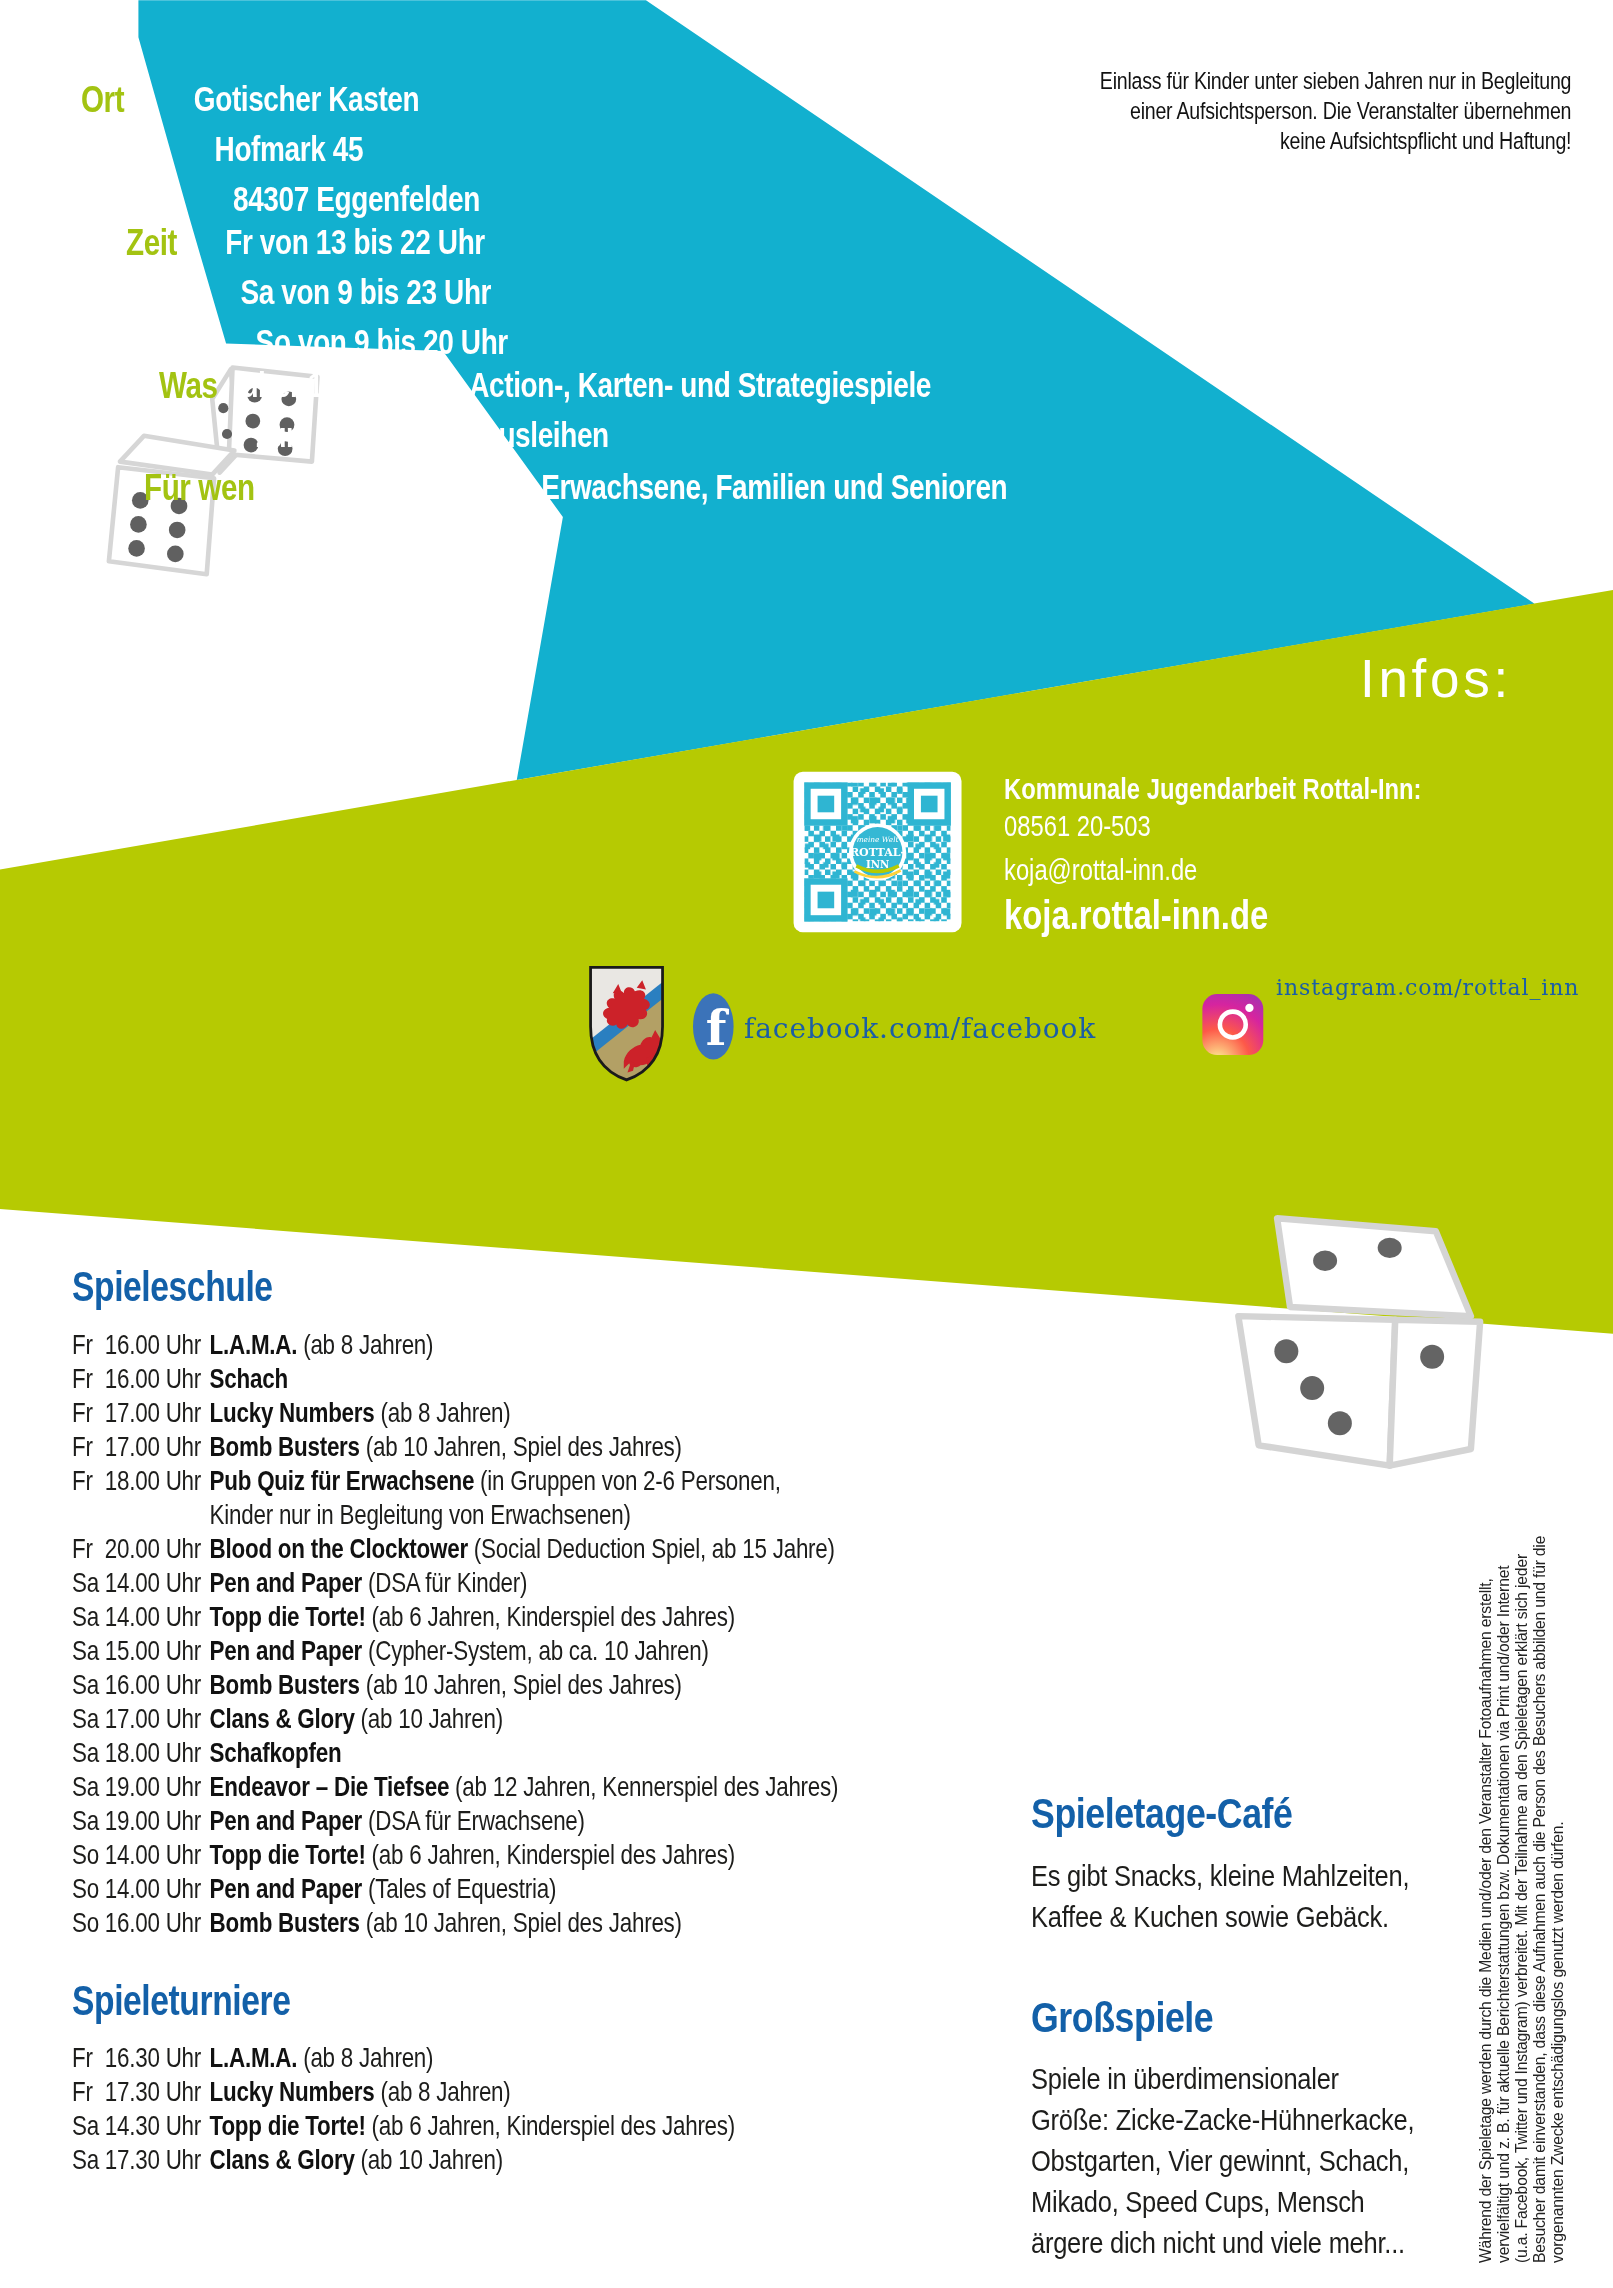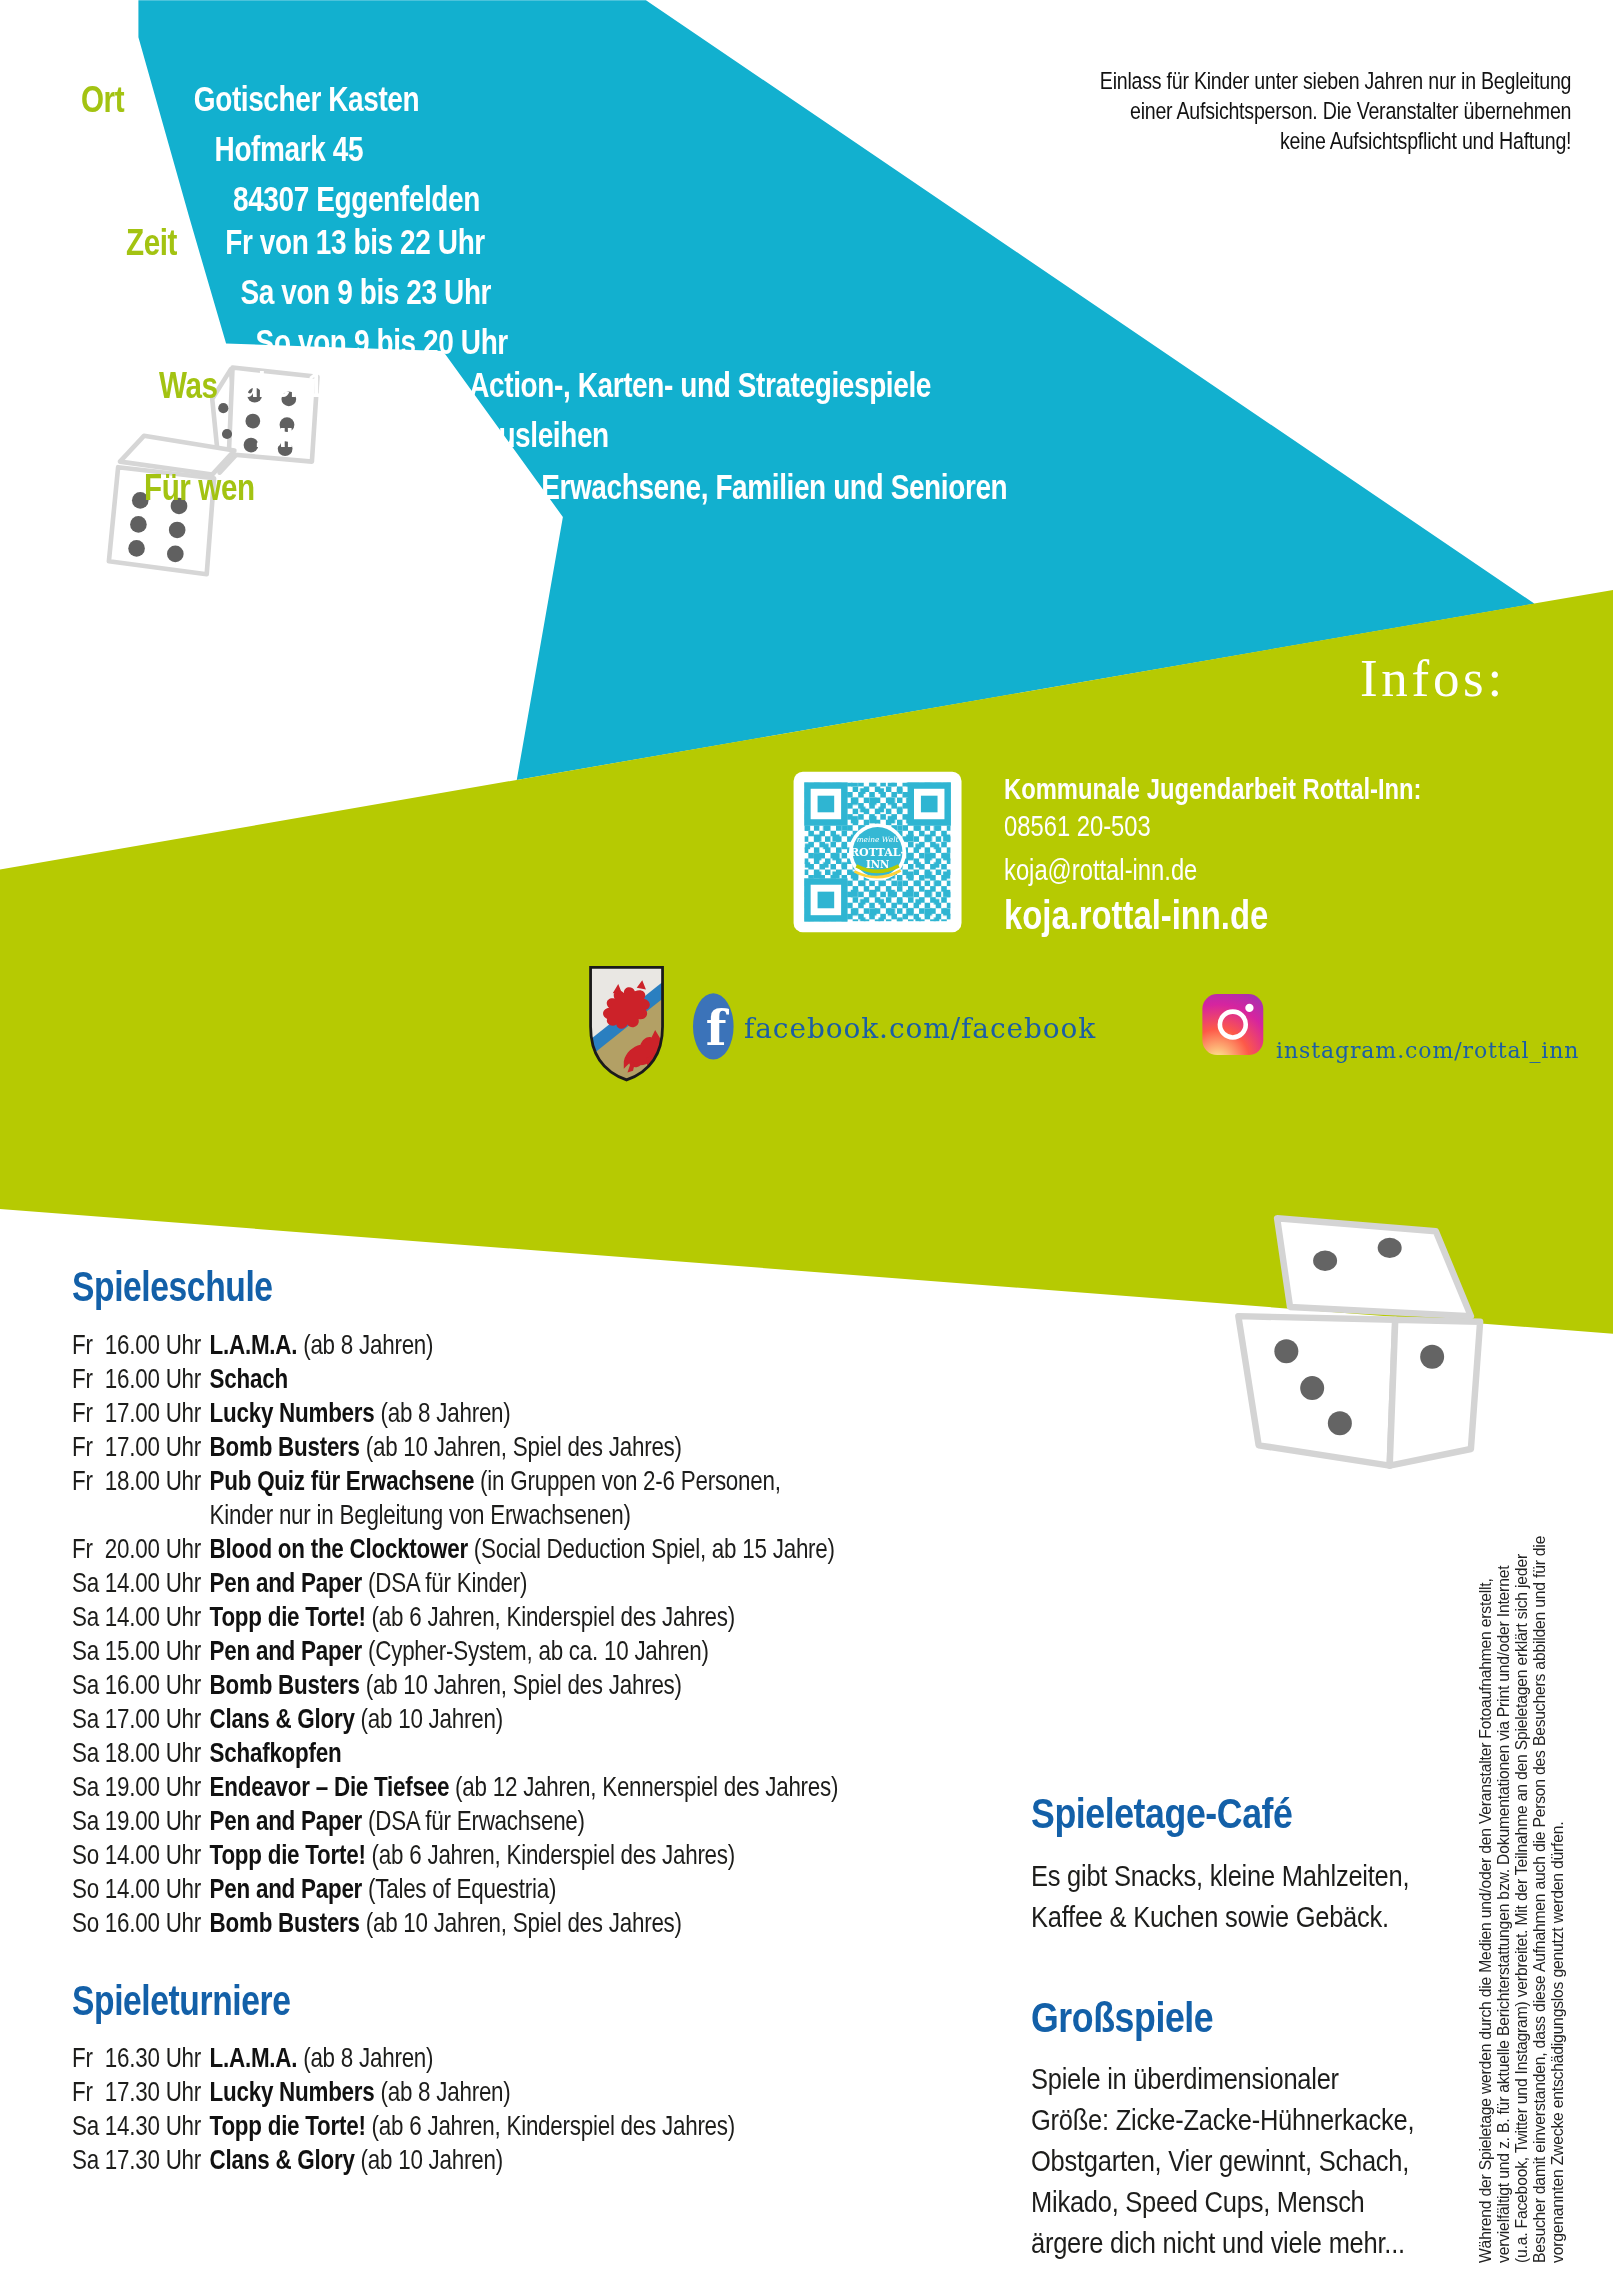--- a/index.html
+++ b/index.html
@@ -8,21 +8,21 @@
   .page svg.bg{position:absolute;left:0;top:0;}
   
   .inforow{position:absolute;transform:scaleX(0.8);transform-origin:0 0;}
   .inforow .lbl{position:absolute;font-size:37px;font-weight:bold;color:#a3c312;letter-spacing:-0.5px;white-space:nowrap;}
   .inforow .wl{position:absolute;font-size:35px;font-weight:bold;color:#ffffff;letter-spacing:-0.5px;white-space:nowrap;}
   
   .notice{position:absolute;right:42px;top:66px;transform:scaleX(0.8);transform-origin:100% 0;
           text-align:right;color:#121212;font-size:24.5px;line-height:30px;letter-spacing:-0.3px;}
   .notice div{white-space:nowrap;}
   
-  .infos-h{position:absolute;left:1360px;top:648px;color:#fff;font-family:Liberation Serif, serif;
+  .infos-h{position:absolute;left:1360px;top:648px;color:#fff;font-family:Liberation Sans, sans-serif;
            font-size:53px;letter-spacing:3.7px;}
   .contact{position:absolute;left:1004px;top:773px;transform:scaleX(0.82);transform-origin:0 0;color:#fff;}
   .contact .c-org{position:absolute;left:0;top:0;font-size:29px;font-weight:bold;white-space:nowrap;}
   .contact .c-ph{position:absolute;left:0;top:37px;font-size:29px;white-space:nowrap;}
   .contact .c-em{position:absolute;left:0;top:81px;font-size:29px;white-space:nowrap;}
   .contact .c-web{position:absolute;left:0;top:120px;font-size:40px;font-weight:bold;white-space:nowrap;}
   .social{position:absolute;font-family:"DejaVu Serif",serif;color:#1b5ea6;letter-spacing:0.9px;white-space:nowrap;}
   
   .highlights-h{position:absolute;left:81px;top:1135px;color:#fff;font-family:"DejaVu Serif",serif;
                 font-size:57px;letter-spacing:1.8px;}
@@ -194,21 +194,21 @@
   </div>
 
   <div class="infos-h">Infos:</div>
   <div class="contact">
     <div class="c-org">Kommunale Jugendarbeit Rottal-Inn:</div>
     <div class="c-ph">08561 20-503</div>
     <div class="c-em">koja@rottal-inn.de</div>
     <div class="c-web">koja.rottal-inn.de</div>
   </div>
   <div class="social" style="left:744px;top:1012px;font-size:28px;">facebook.com/facebook</div>
-  <div class="social" style="left:1276px;top:1038px;font-size:22px;">instagram.com/rottal_inn</div>
+  <div class="social" style="left:1276px;top:975px;font-size:22px;">instagram.com/rottal_inn</div>
 
 
   <div class="main-left">
     <h2>Spieleschule</h2>
     <div>
 
         <div class="srow">
           <span class="day">Fr</span>
           <span class="time">16.00 Uhr</span>
           <span class="game"><b class="gt">L.A.M.A.</b><span class="gn">(ab 8 Jahren)</span><span class="gn2"></span></span>

